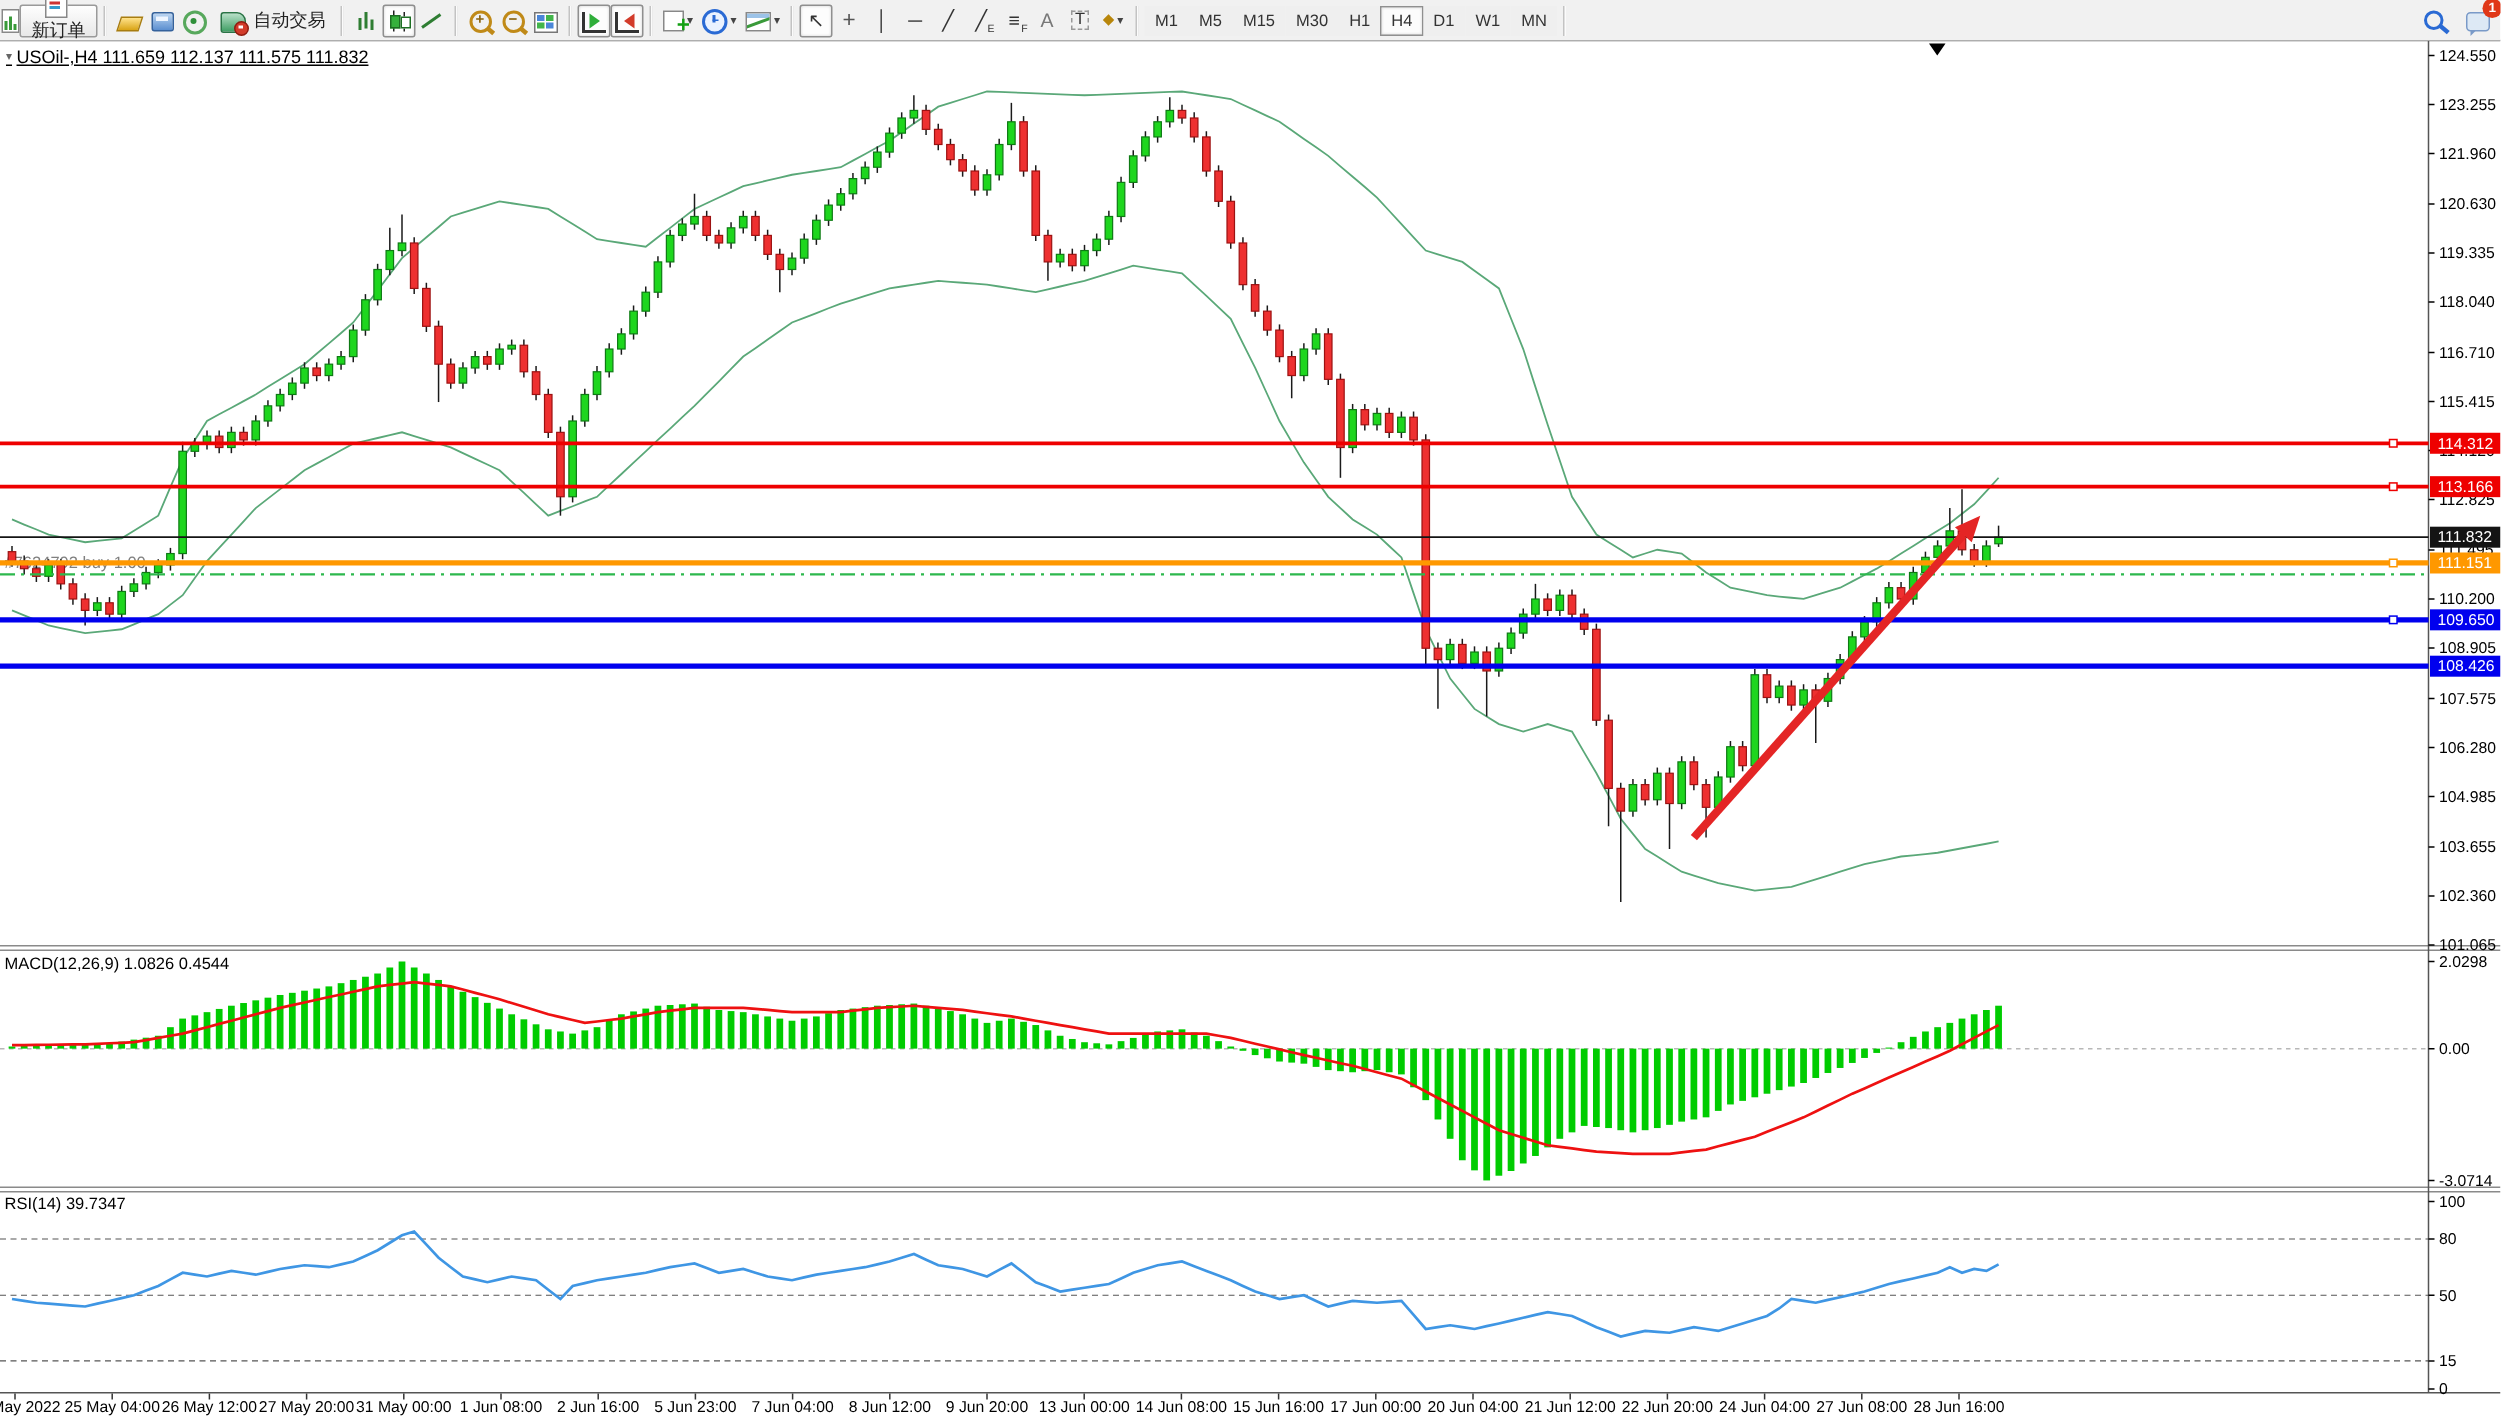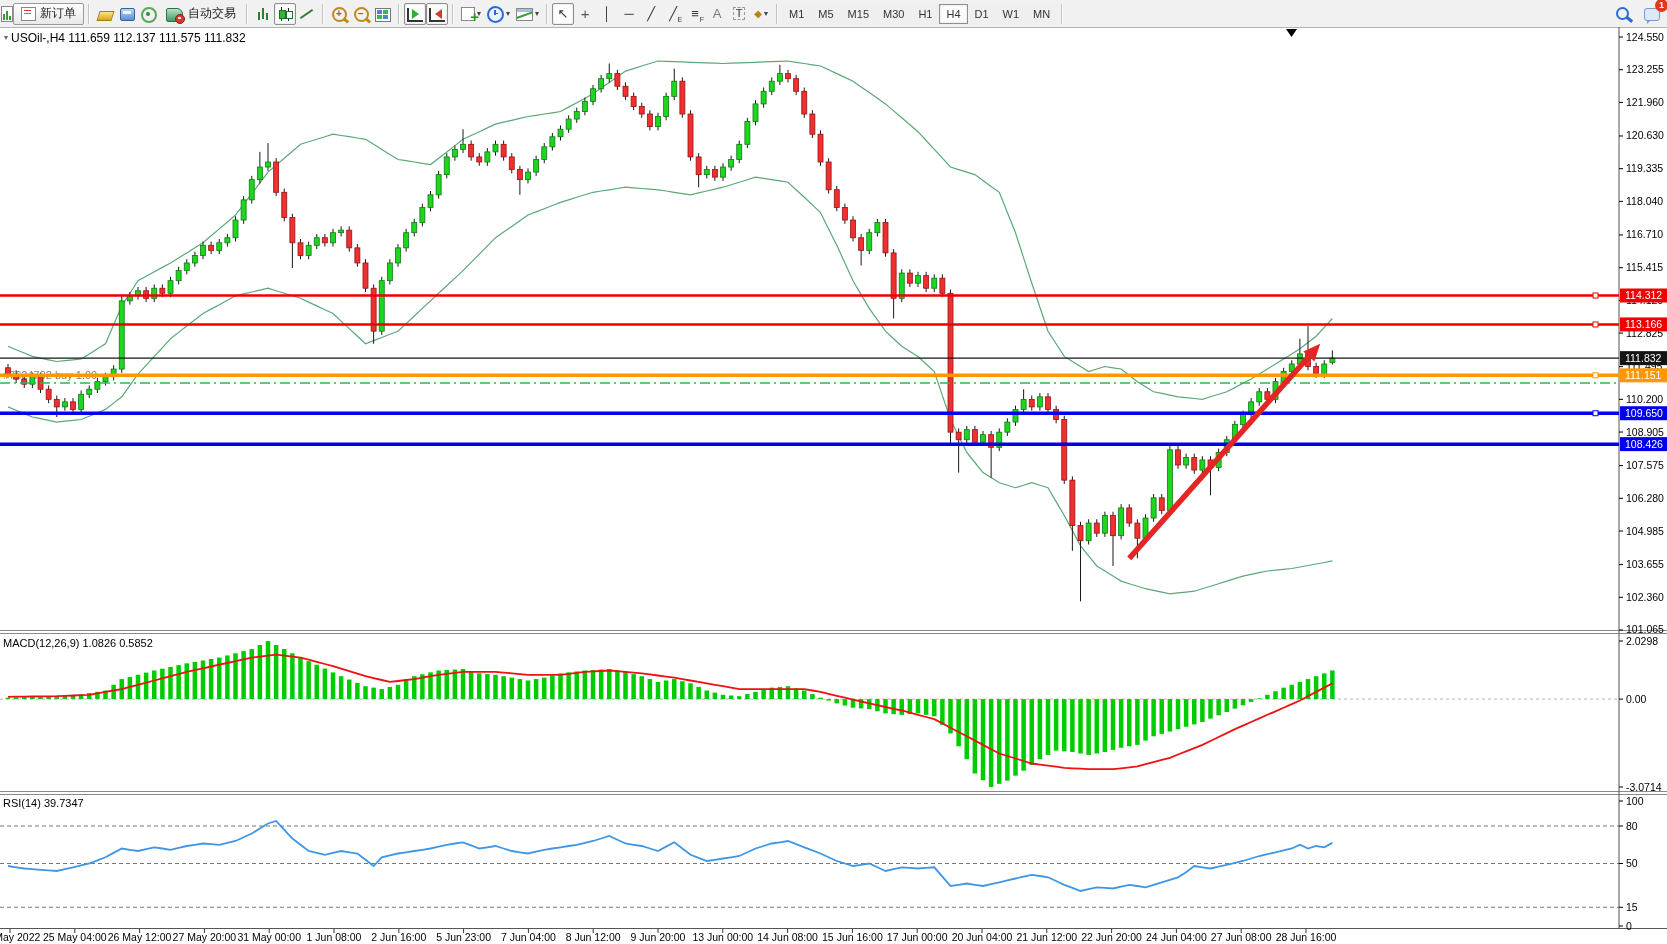--- a/index.html
+++ b/index.html
@@ -6,21 +6,21 @@
   body{width:1667px;height:944px;position:relative;overflow:hidden;background:#fff;
        font-family:"Liberation Sans",sans-serif;-webkit-font-smoothing:antialiased;}
   
   #toolbar{position:absolute;left:0;top:0;width:1667px;height:27px;background:#f1f1f1;
            display:flex;align-items:center;z-index:5;}
   .tb-sep{width:1px;height:20px;background:#c3c3c3;border-right:1px solid #fbfbfb;margin:0 4px;flex:none;}
   .tb-btn{height:22px;min-width:22px;display:flex;align-items:center;justify-content:center;
           border:1px solid transparent;border-radius:2px;background:transparent;padding:0 2px;
           font-size:12px;color:#222;flex:none;cursor:default;position:relative;}
   .tb-btn.pressed{border:1px solid #8f8f8f;background:#fdfdfd;box-shadow:inset 0 0 2px #cfcfcf;}
-  .tb-btn.raised{border:1px solid #9a9a9a;background:linear-gradient(#fefefe,#e8e8e8);padding:0 7px;}
+  .tb-btn.raised{border:1px solid #9a9a9a;background:linear-gradient(#fefefe,#e8e8e8);padding:0 7px;flex-direction:column;}
   .caret{font-size:8px;color:#444;margin-left:2px;}
   .glyph{font-size:13px;color:#333;line-height:1;}
   .sub{font-size:7px;color:#333;position:absolute;right:1px;bottom:1px;}
   
   .ic{position:relative;width:16px;height:16px;flex:none;}
   .ic-chartmini{width:10px;height:14px;border:1px solid #888;background:#fff;overflow:hidden;margin-left:1px;}
   .ic-chartmini i{position:absolute;bottom:1px;width:2px;background:#3a9a3a;}
   .ic-neworder{width:13px;height:12px;background:#fff;border:1px solid #888;}
   .ic-neworder i{position:absolute;left:2px;top:2px;width:7px;height:1.5px;background:#c33;}
   .ic-neworder b{position:absolute;left:2px;top:5px;width:7px;height:1.5px;background:#39c;}
@@ -57,21 +57,21 @@
   .tf-btn.active{border:1px solid #8f8f8f;background:#fcfcfc;box-shadow:inset 0 0 2px #d0d0d0;}
   #tb-right{position:absolute;right:4px;top:0;height:27px;display:flex;align-items:center;}
   .ic-search{width:9px;height:9px;border:2.5px solid #2a6ad4;border-radius:50%;margin-top:0px;}
   .ic-search:after{content:"";position:absolute;left:8px;top:9px;width:7px;height:3px;background:#2a6ad4;transform:rotate(40deg);}
   .ic-chat{width:14px;height:11px;background:#dde9f5;border:1px solid #7a9ac8;border-radius:3px;margin-top:2px;}
   .ic-chat:after{content:"";position:absolute;left:2px;bottom:-4px;border-left:4px solid #7a9ac8;border-bottom:4px solid transparent;}
   .badge{position:absolute;right:-6px;top:-5px;width:13px;height:13px;border-radius:50%;background:#e03818;
          color:#fff;font-size:9px;font-weight:bold;display:flex;align-items:center;justify-content:center;}
   
   .ovl{position:absolute;z-index:3;color:#000;white-space:nowrap;}
-  #chart-title{left:4px;top:31px;font-size:12px;}
+  #chart-title{left:4px;top:31px;font-size:12px;text-decoration:underline;}
   #chart-title .tc{color:#666;font-size:8px;margin-right:3px;vertical-align:2px;}
   #macd-label{left:3px;top:637px;font-size:11px;}
   #rsi-label{left:3px;top:797px;font-size:11px;}
   svg text{font-family:"Liberation Sans",sans-serif;}
 </style>
 </head>
 <body>
 
 <div id="toolbar">
   <span class="ic ic-chartmini">
@@ -859,14 +859,14 @@
     <rect x="1322" y="673.3356857210068" width="4.5" height="25.75864502470006" fill="#00cc00"></rect>
     <rect x="1330.125" y="670.4736140515957" width="4.5" height="28.620716694111138" fill="#00cc00"></rect>
     <path d="M8.0,696.8 L16.1,696.7 L24.3,696.6 L32.4,696.5 L40.5,696.4 L48.6,696.3 L56.8,696.2 L64.9,695.9 L73.0,695.5 L81.1,695.2 L89.3,694.8 L97.4,693.4 L105.5,691.9 L113.6,690.5 L121.8,689.1 L129.9,686.9 L138.0,684.8 L146.1,682.6 L154.3,680.5 L162.4,678.3 L170.5,676.2 L178.6,674.1 L186.8,671.9 L194.9,670.1 L203.0,668.3 L211.1,666.5 L219.3,664.7 L227.4,663.0 L235.5,661.2 L243.6,659.4 L251.8,657.6 L259.9,656.6 L268.0,655.7 L276.1,654.7 L284.3,655.7 L292.4,656.6 L300.5,657.6 L308.6,659.7 L316.8,661.9 L324.9,664.0 L333.0,666.2 L341.1,668.7 L349.3,671.2 L357.4,673.7 L365.5,676.2 L373.6,678.1 L381.8,680.0 L389.9,681.9 L398.0,681.0 L406.1,680.0 L414.3,679.1 L422.4,677.6 L430.5,676.2 L438.6,674.8 L446.8,673.8 L454.9,672.9 L463.0,671.9 L471.1,671.9 L479.3,671.9 L487.4,671.9 L495.5,671.9 L503.6,672.6 L511.8,673.3 L519.9,674.1 L528.0,674.8 L536.1,674.8 L544.3,674.8 L552.4,674.8 L560.5,674.8 L568.6,673.8 L576.8,672.9 L584.9,671.9 L593.0,671.4 L601.1,671.0 L609.3,670.5 L617.4,671.2 L625.5,671.9 L633.6,672.6 L641.8,673.3 L649.9,674.4 L658.0,675.5 L666.1,676.6 L674.3,677.6 L682.4,679.1 L690.5,680.5 L698.6,681.9 L706.8,683.4 L714.9,684.8 L723.0,686.2 L731.1,687.6 L739.3,689.1 L747.4,689.1 L755.5,689.1 L763.6,689.1 L771.8,689.1 L779.9,689.1 L788.0,689.1 L796.1,689.1 L804.3,689.1 L812.4,690.5 L820.5,691.9 L828.6,693.8 L836.8,695.8 L844.9,697.7 L853.0,699.6 L861.1,701.5 L869.3,703.4 L877.4,705.2 L885.5,707.0 L893.6,708.8 L901.8,710.5 L909.9,712.7 L918.0,714.8 L926.1,717.0 L934.3,719.1 L942.4,723.4 L950.5,727.7 L958.6,732.0 L966.8,736.3 L974.9,740.6 L983.0,744.9 L991.1,749.2 L999.3,753.5 L1007.4,756.0 L1015.5,758.5 L1023.6,761.0 L1031.8,763.5 L1039.9,764.6 L1048.0,765.6 L1056.1,766.7 L1064.3,767.8 L1072.4,768.3 L1080.5,768.7 L1088.6,769.2 L1096.8,769.2 L1104.9,769.2 L1113.0,769.2 L1121.1,768.3 L1129.3,767.3 L1137.4,766.4 L1145.5,764.2 L1153.6,762.1 L1161.8,759.9 L1169.9,757.8 L1178.0,754.5 L1186.1,751.3 L1194.3,748.1 L1202.4,744.9 L1210.5,741.0 L1218.6,737.0 L1226.8,733.1 L1234.9,729.1 L1243.0,725.6 L1251.1,722.0 L1259.3,718.4 L1267.4,714.8 L1275.5,711.3 L1283.6,707.7 L1291.8,704.1 L1299.9,700.5 L1308.0,696.2 L1316.1,691.9 L1324.3,687.6 L1332.4,683.4 " fill="none" stroke="#ee1111" stroke-width="1.8"></path>
     <path d="M8.0,866.0 L16.1,867.3 L24.3,868.5 L32.4,869.1 L40.5,869.8 L48.6,870.4 L56.8,871.0 L64.9,869.1 L73.0,867.3 L81.1,865.4 L89.3,863.5 L97.4,860.4 L105.5,857.3 L113.6,852.9 L121.8,848.5 L129.9,849.8 L138.0,851.0 L146.1,849.1 L154.3,847.3 L162.4,848.5 L170.5,849.8 L178.6,847.9 L186.8,846.0 L194.9,844.8 L203.0,843.5 L211.1,844.1 L219.3,844.8 L227.4,842.9 L235.5,841.0 L243.6,837.3 L251.8,833.5 L259.9,828.5 L268.0,823.5 L276.1,821.0 L284.3,829.8 L292.4,838.5 L300.5,844.8 L308.6,851.0 L316.8,852.9 L324.9,854.8 L333.0,852.9 L341.1,851.0 L349.3,852.3 L357.4,853.5 L365.5,859.8 L373.6,866.0 L381.8,857.3 L389.9,855.4 L398.0,853.5 L406.1,852.3 L414.3,851.0 L422.4,849.8 L430.5,848.5 L438.6,846.6 L446.8,844.8 L454.9,843.5 L463.0,842.3 L471.1,845.4 L479.3,848.5 L487.4,847.3 L495.5,846.0 L503.6,848.5 L511.8,851.0 L519.9,852.3 L528.0,853.5 L536.1,851.6 L544.3,849.8 L552.4,848.5 L560.5,847.3 L568.6,846.0 L576.8,844.8 L584.9,842.9 L593.0,841.0 L601.1,838.5 L609.3,836.0 L617.4,839.8 L625.5,843.5 L633.6,844.8 L641.8,846.0 L649.9,848.5 L658.0,851.0 L666.1,846.6 L674.3,842.3 L682.4,848.5 L690.5,854.8 L698.6,857.9 L706.8,861.0 L714.9,859.8 L723.0,858.5 L731.1,857.3 L739.3,856.0 L747.4,852.3 L755.5,848.5 L763.6,846.0 L771.8,843.5 L779.9,842.3 L788.0,841.0 L796.1,844.1 L804.3,847.3 L812.4,850.4 L820.5,853.5 L828.6,857.3 L836.8,861.0 L844.9,863.5 L853.0,866.0 L861.1,864.8 L869.3,863.5 L877.4,867.3 L885.5,871.0 L893.6,869.1 L901.8,867.3 L909.9,867.9 L918.0,868.5 L926.1,867.9 L934.3,867.3 L942.4,876.6 L950.5,886.0 L958.6,884.8 L966.8,883.5 L974.9,884.8 L983.0,886.0 L991.1,884.1 L999.3,882.3 L1007.4,880.4 L1015.5,878.5 L1023.6,876.6 L1031.8,874.8 L1039.9,876.0 L1048.0,877.3 L1056.1,881.0 L1064.3,884.8 L1072.4,887.9 L1080.5,891.0 L1088.6,889.1 L1096.8,887.3 L1104.9,887.9 L1113.0,888.5 L1121.1,886.6 L1129.3,884.8 L1137.4,886.0 L1145.5,887.3 L1153.6,884.8 L1161.8,882.3 L1169.9,879.8 L1178.0,877.3 L1186.1,872.3 L1194.3,866.0 L1202.4,867.3 L1210.5,868.5 L1218.6,866.6 L1226.8,864.8 L1234.9,862.9 L1243.0,861.0 L1251.1,858.5 L1259.3,856.0 L1267.4,854.1 L1275.5,852.3 L1283.6,850.4 L1291.8,848.5 L1299.9,844.8 L1308.0,848.5 L1316.1,846.0 L1324.3,847.3 L1332.4,842.9 " fill="none" stroke="#3f96e4" stroke-width="1.8"></path>
     <line x1="1129.25" y1="558.4124999999998" x2="1308.888035531942" y2="356.4887638243243" stroke="#e42525" stroke-width="5.5"></line>
     <polygon points="1320.1875,343.7874999999998 1314.4915342779675,361.4738216778793 1303.2845367859165,351.50370597076926" fill="#e42525"></polygon>
     <polygon points="1286,29 1297,29 1291.5,37" fill="#000"></polygon>
   </svg>
 
 <div class="ovl" id="chart-title"><span class="tc">▾</span><span>USOil-,H4 111.659 112.137 111.575 111.832</span></div>
-<div class="ovl" id="macd-label">MACD(12,26,9) 1.0826 0.5852</div>
+<div class="ovl" id="macd-label">MACD(12,26,9) 1.0826 0.4544</div>
 <div class="ovl" id="rsi-label">RSI(14) 39.7347</div>
 
 </body></html>

